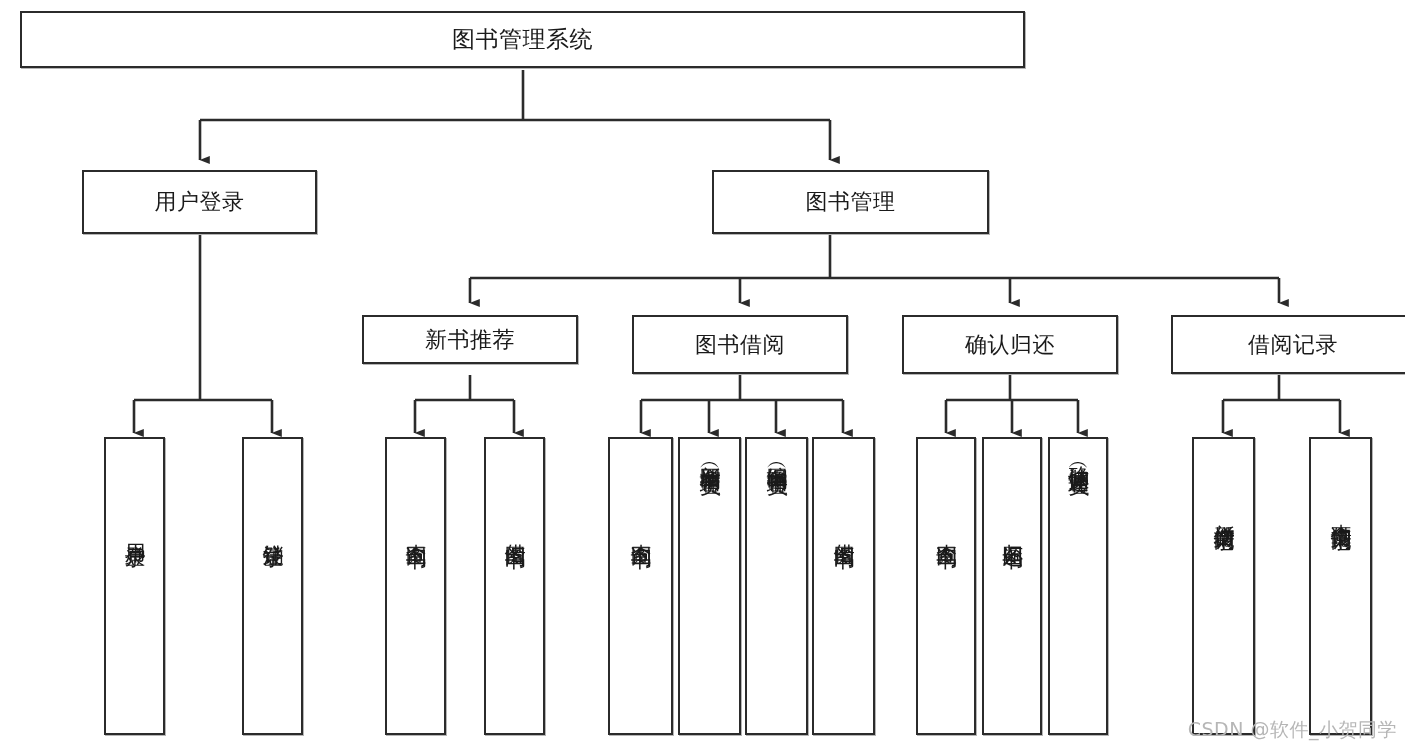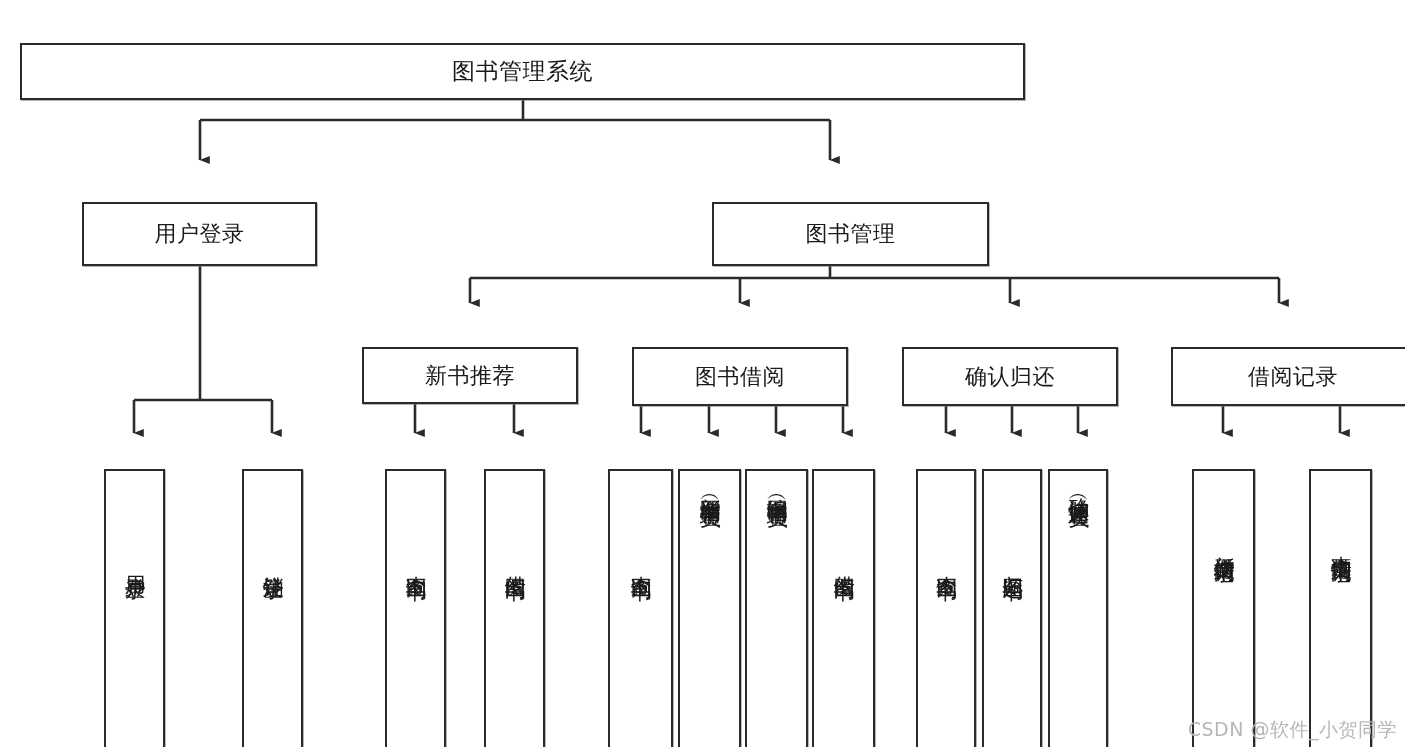--- a/index.html
+++ b/index.html
@@ -29,21 +29,20 @@
   .node {
     position: absolute;
     box-sizing: border-box;
     border: 2.5px solid #2b2b2b;
     background: #ffffff;
     display: flex;
     align-items: center;
     justify-content: center;
     color: #1a1a1a;
     box-shadow: 1px 1px 0 rgba(120,120,120,0.55);
-    margin-top: 32px;
   }
   .node .label {
     display: block;
     text-align: center;
     letter-spacing: 0.5px;
   }
   
   .node.horiz {
     font-size: 22px;
     line-height: 1;
@@ -145,21 +144,21 @@
     <span class="label">图书管理系统</span>
   </div>
 
   <div class="node horiz" style="left:82px; top:170px; width:235px; height:64px;">
     <span class="label">用户登录</span>
   </div>
   <div class="node horiz" style="left:712px; top:170px; width:277px; height:64px;">
     <span class="label">图书管理</span>
   </div>
 
-  <div class="node horiz" style="left:362px; top:315px; width:216px; height:57px;">
+  <div class="node horiz" style="left:362px; top:315px; width:216px; height:49px;">
     <span class="label">新书推荐</span>
   </div>
   <div class="node horiz" style="left:632px; top:315px; width:216px; height:59px;">
     <span class="label">图书借阅</span>
   </div>
   <div class="node horiz" style="left:902px; top:315px; width:216px; height:59px;">
     <span class="label">确认归还</span>
   </div>
   <div class="node horiz" style="left:1171px; top:315px; width:244px; height:59px;">
     <span class="label">借阅记录</span>

